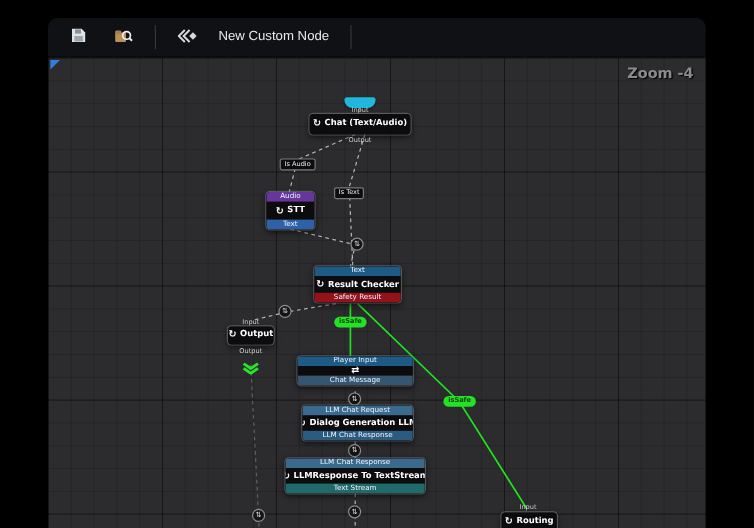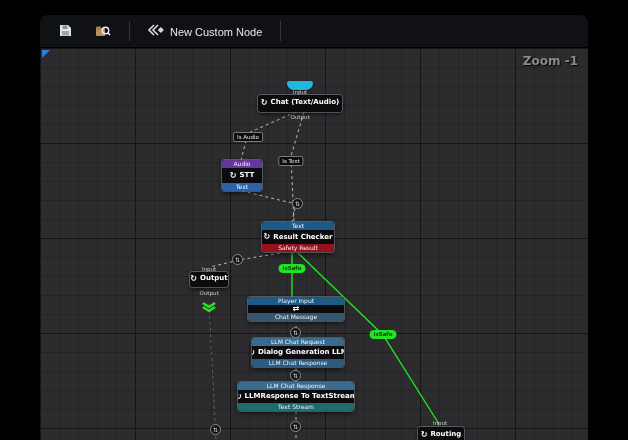--- a/index.html
+++ b/index.html
@@ -4,21 +4,21 @@
 <style>
   * { margin:0; padding:0; box-sizing:border-box; }
   html,body { width:628px; height:440px; background:#000; overflow:hidden;
     font-family:"DejaVu Sans", sans-serif; }
   #app { position:absolute; inset:0; }
 
   
   #toolbar { position:absolute; left:40px; top:15px; width:548px; height:33px;
     background:#101114; border-radius:8px 8px 0 0; display:flex; align-items:center;
     padding:0 10px; gap:6px; border-bottom:1px solid #000; }
-  .tbtn { display:flex; align-items:flex-end; gap:6px; color:#e8e8e8; font-size:11px;
+  .tbtn { display:flex; align-items:flex-start; gap:18px; color:#e8e8e8; font-size:11px;
     padding:4px 8px; border-radius:3px; background:transparent; border:none;
     cursor:pointer; white-space:nowrap; }
   .tsep { width:1px; height:20px; background:#34363c; margin:0 4px; }
 
   
   #canvas { position:absolute; left:40px; top:48px; width:548px; height:392px;
     overflow:hidden; background-color:#2c2c2e;
     background-image:
       linear-gradient(rgba(0,0,0,.40) 1px, transparent 1px),
       linear-gradient(90deg, rgba(0,0,0,.40) 1px, transparent 1px),
@@ -103,21 +103,21 @@
           <rect x="10.6" y="3.8" width="4.4" height="4.4" fill="#d8d8d8" transform="rotate(45 12.8 6)"></rect>
         </svg>
       </span>
       <span>New Custom Node</span>
     </button>
     <div class="tsep"></div>
   </div>
 
   <div id="canvas">
     <div id="corner-marker"></div>
-    <div id="zoom-label">Zoom -1</div>
+    <div id="zoom-label">Zoom -4</div>
 
     <svg class="edges" width="548" height="392">
       <polyline class="e" points="260,41 260,47"></polyline>
       <polyline class="e" points="256,64 208,85 201,112"></polyline>
       <polyline class="e" points="264,64 251,108 254,174"></polyline>
       <polyline class="e" points="202,143 256,156 252,174"></polyline>
       <polyline class="e" points="240,205 199,212 170,219"></polyline>
       <polyline class="g" points="252,205 252,249"></polyline>
       <polyline class="g" points="258,205 343,287 399,376"></polyline>
       <polyline class="e" points="256,278 256,290"></polyline>

